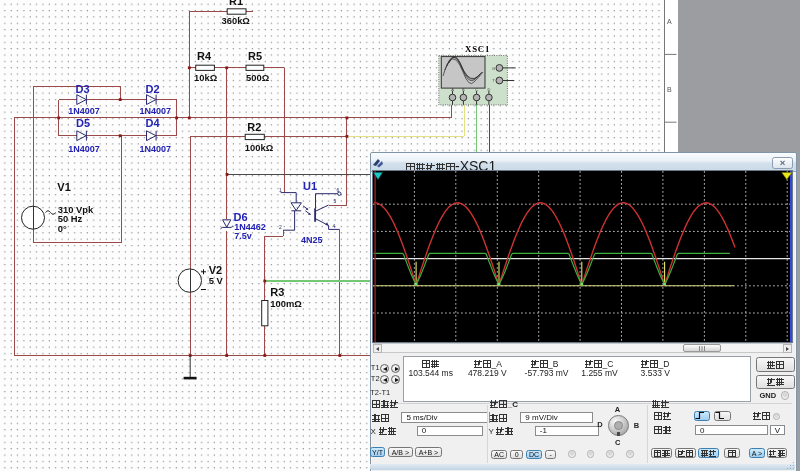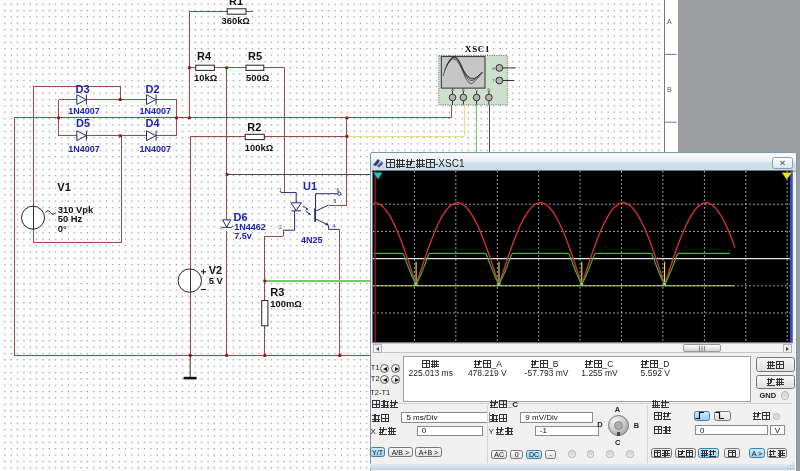--- a/index.html
+++ b/index.html
@@ -247,21 +247,21 @@
     <text x="667" y="91.5">B</text>
   </g>
   <path d="M664 54.4h12.5 M664 122.2h12.5" stroke="#777" stroke-width="1" fill="none"></path>
   </svg>
   <div id="win"></div>
   <div id="title"></div>
   <svg style="left:371.5px;top:157.5px" width="12" height="10" viewBox="0 0 12 10">
     <path d="M1 7 L6 1 L8 3 L4 8 Z" fill="#2a3f70"></path>
       <path d="M5 8 L10 3 L11 6 L7 9.5 Z" fill="#44599a"></path>
   </svg>
-  <span class="t" style="left:385px;top:157.8px;font-size:10px;color:#1a1a1a">
+  <span class="t" style="left:405px;top:157.8px;font-size:14px;color:#1a1a1a">
     <i class="cj s9 g1"></i><i class="cj s9 g2"></i><i class="cj s9 g3"></i><i class="cj s9 g2"></i><i class="cj s9 g1"></i>-XSC1</span>
   <div style="position:absolute;left:772.3px;top:156.8px;width:20.3px;height:12.1px;box-sizing:border-box;
     border:1px solid #8c9cac;border-radius:2.5px;background:linear-gradient(#fdfefe,#dce5ee);
     color:#5a6878;font-size:9.5px;font-weight:bold;display:flex;align-items:center;justify-content:center;line-height:1;">×</div>
 
   <div style="position:absolute;left:371.8px;top:170.2px;width:421.2px;height:173px;background:#000;
     border:1px solid #69798a;box-sizing:border-box;"></div>
   <svg style="left:372.8px;top:171.2px" width="419.2" height="171" viewBox="0 0 419.2 171">
     <g stroke="#c2c2c2" stroke-width="0.9" stroke-dasharray="1.8 2.2" fill="none">
       <path d="M41.4 0V171 M82.8 0V171 M124.3 0V171 M165.7 0V171 M207.1 0V171 M248.5 0V171 M289.9 0V171 M331.4 0V171 M372.8 0V171 M414.2 0V171"></path>
@@ -306,25 +306,25 @@
     </div>
   <div class="arrbtn ar" style="left:390.8px;top:374.5px">
       <i></i>
     </div>
   <div style="position:absolute;left:403.1px;top:356.3px;width:348.2px;height:45.9px;background:#fff;border:1px solid #9aa0a6;box-sizing:border-box"></div>
   <span class="t" style="left:421.5px;top:358.6px;font-size:8.5px"><i class="cj g1"></i><i class="cj g2"></i></span>
   <span class="t" style="left:473.5px;top:358.6px;font-size:8.5px"><i class="cj g3"></i><i class="cj g1"></i>_A</span>
   <span class="t" style="left:530px;top:358.6px;font-size:8.5px"><i class="cj g3"></i><i class="cj g1"></i>_B</span>
   <span class="t" style="left:584.5px;top:358.6px;font-size:8.5px"><i class="cj g3"></i><i class="cj g1"></i>_C</span>
   <span class="t" style="left:640.5px;top:358.6px;font-size:8.5px"><i class="cj g3"></i><i class="cj g1"></i>_D</span>
-  <span class="t" style="left:408.5px;top:368.2px;font-size:8.5px">225.013 ms</span>
+  <span class="t" style="left:408.5px;top:368.2px;font-size:8.5px">103.544 ms</span>
   <span class="t" style="left:467.9px;top:368.2px;font-size:8.5px">478.219 V</span>
   <span class="t" style="left:524.6px;top:368.2px;font-size:8.5px">-57.793 mV</span>
   <span class="t" style="left:581.3px;top:368.2px;font-size:8.5px">1.255 mV</span>
-  <span class="t" style="left:640.6px;top:368.2px;font-size:8.5px">5.592 V</span>
+  <span class="t" style="left:640.6px;top:368.2px;font-size:8.5px">3.533 V</span>
   <div class="b" style="left:755.7px;top:357.4px;width:38.9px;height:15.1px">
       <i class="cj g2"></i>
       <i class="cj g1"></i>
     </div>
   <div class="b" style="left:755.7px;top:374.7px;width:38.9px;height:14px">
       <i class="cj g3"></i>
       <i class="cj g2"></i>
     </div>
   <span class="t" style="left:759.5px;top:390.9px;font-size:7.5px;font-weight:bold">GND</span>
   <div class="rad" style="left:780.5px;top:391.2px;width:8.5px;height:8.5px"></div>

